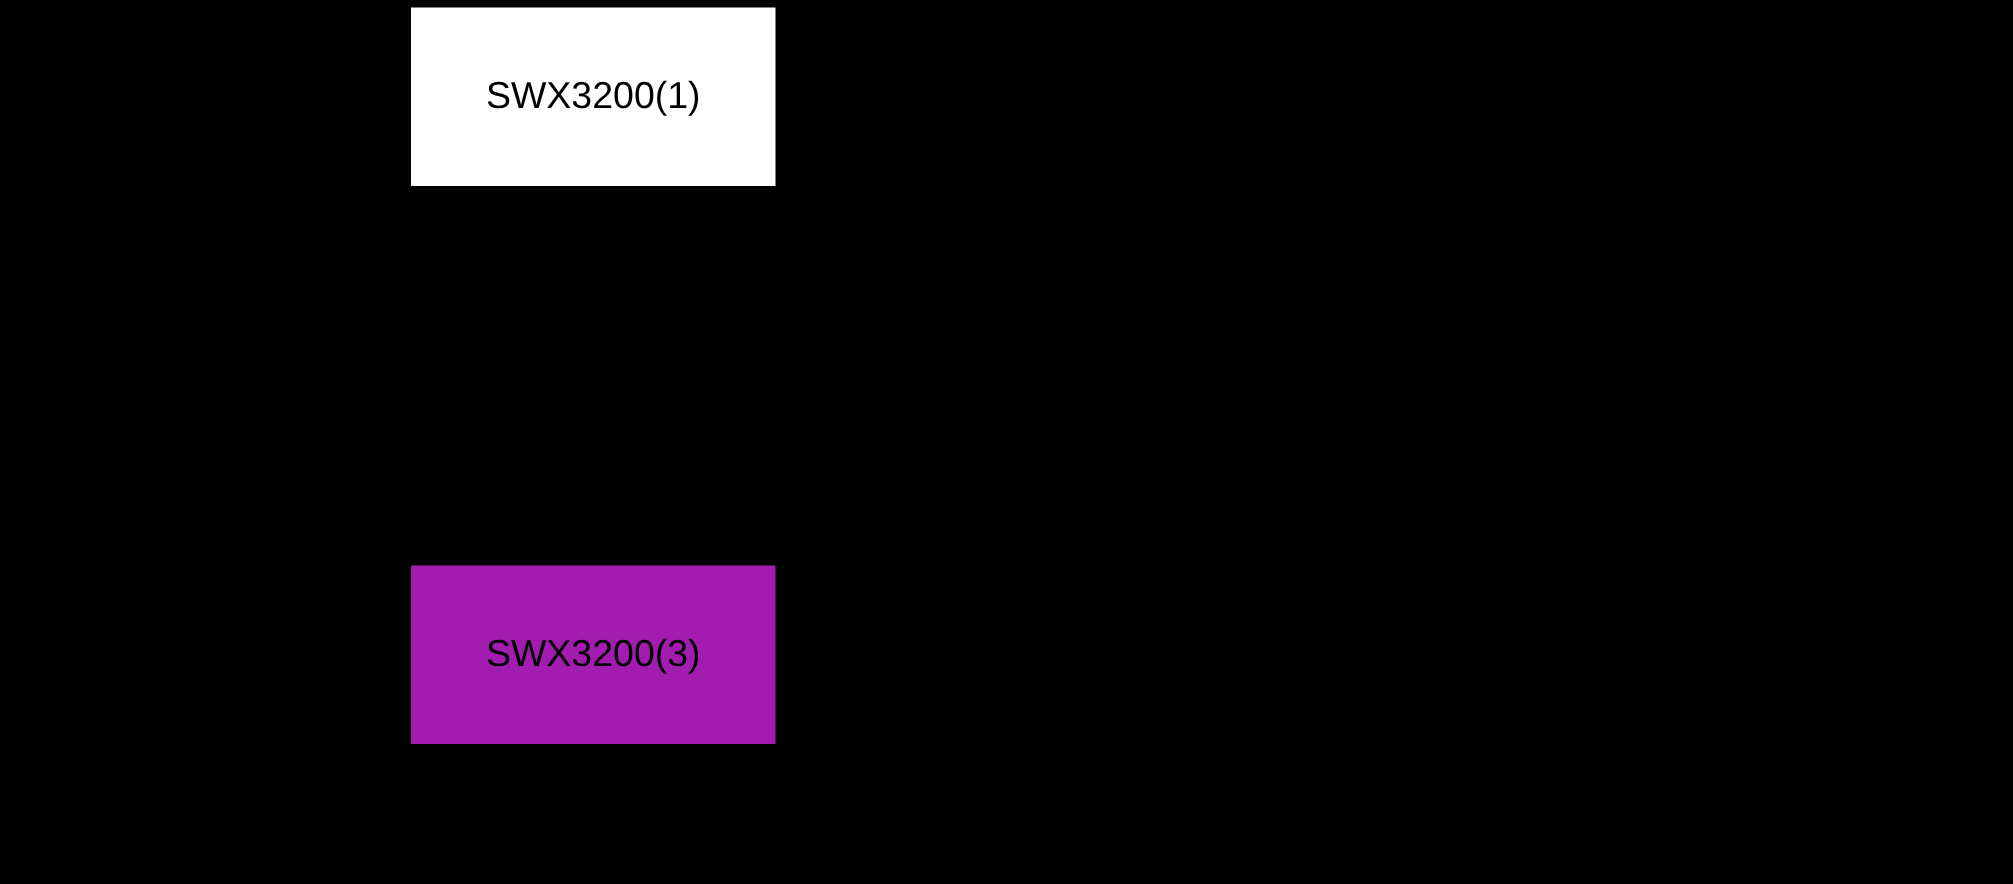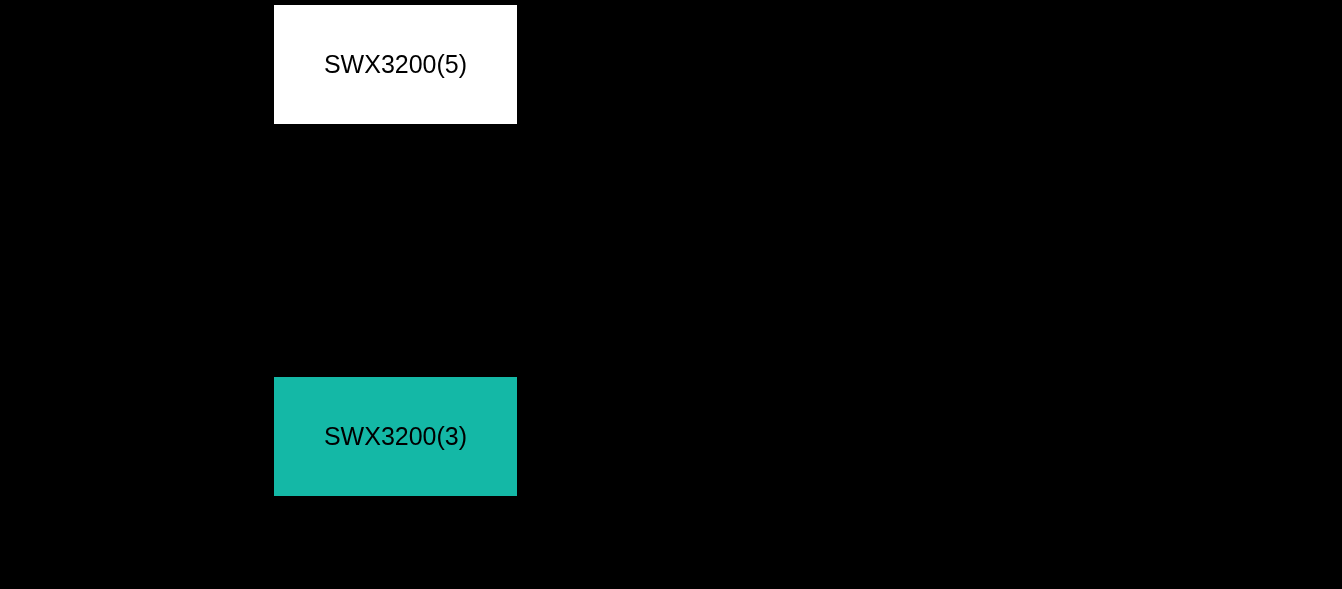--- a/index.html
+++ b/index.html
@@ -29,21 +29,21 @@
     letter-spacing: 0px;
     white-space: nowrap;
   }
 </style>
 </head>
 <body>
 
 <div class="canvas" style="background: rgb(0, 0, 0);">
 
   <div class="node" style="left: 274px; top: 5px; width: 243px; height: 119px; background: rgb(255, 255, 255); color: rgb(0, 0, 0);">
-    <span class="node-label">SWX3200(5)</span>
+    <span class="node-label">SWX3200(1)</span>
   </div>
 
 
-  <div class="node" style="left: 274px; top: 377px; width: 243px; height: 119px; background: #14b8a6; color: rgb(0, 0, 0);">
+  <div class="node" style="left: 274px; top: 377px; width: 243px; height: 119px; background: #a21caf; color: rgb(0, 0, 0);">
     <span class="node-label">SWX3200(3)</span>
   </div>
 
 </div>
 
 </body></html>

